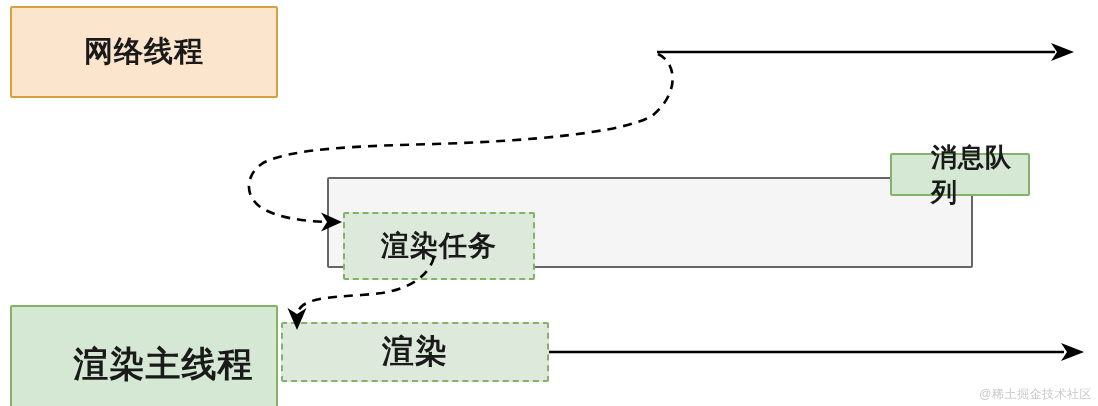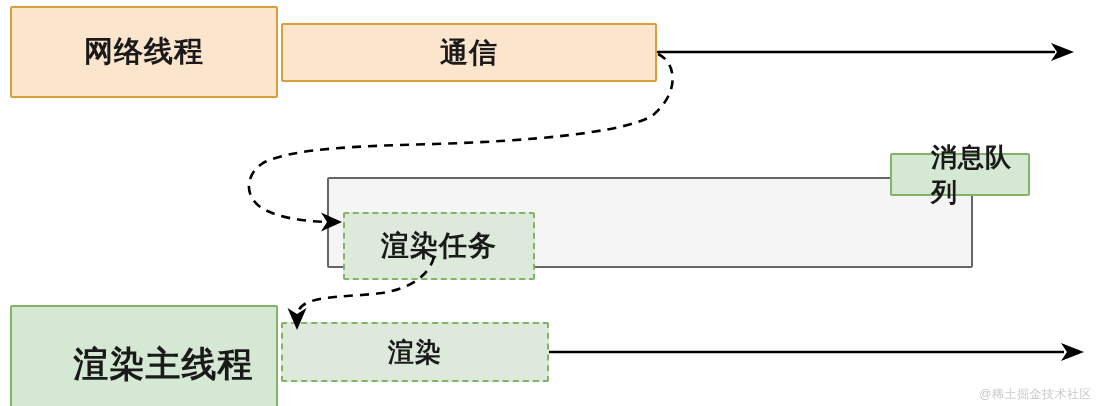--- a/index.html
+++ b/index.html
@@ -45,21 +45,21 @@
     background: #F5F5F5;
     border: 2px solid #666666;
     border-radius: 2px;
   }
   .net-thread   { left: 10px;  top: 6px;   width: 268px; height: 92px; font-size: 29px; }
   .comm         { left: 281px; top: 23px;  width: 376px; height: 59px; font-size: 28px; }
   .queue        { left: 327px; top: 177px; width: 646px; height: 91px; }
   .render-task  { left: 343px; top: 188px; width: 192px; height: 68px; font-size: 28px; margin-top: 24px; }
   .msg-queue    { left: 890px; top: 153px; width: 140px; height: 43px; font-size: 26px; }
   .render-main  { left: 10px;  top: 305px; width: 268px; height: 118px; font-size: 35px; }
-  .render       { left: 281px; top: 322px; width: 268px; height: 60px; font-size: 26px; }
+  .render       { left: 281px; top: 322px; width: 268px; height: 60px; font-size: 32px; }
   .html-label {
     position: absolute;
     left: 440px;
     top: 99px;
     width: 100px;
     height: 30px;
     display: flex;
     align-items: center;
     justify-content: center;
     font-size: 25px;
@@ -83,23 +83,20 @@
     letter-spacing: 0.5px;
   }
 </style>
 </head>
 <body>
 
 <div class="canvas">
 
   <div class="box orange-solid net-thread">
     <span>网络线程</span>
-  </div>
-  <div class="box orange-solid comm">
-    <span>通信</span>
   </div>
 
 
   <div class="queue-box queue"></div>
   <div class="box green-dashed render-task">
     <span>渲染任务</span>
   </div>
   <div class="box green-solid msg-queue">
     <span>消息队列</span>
   </div>

